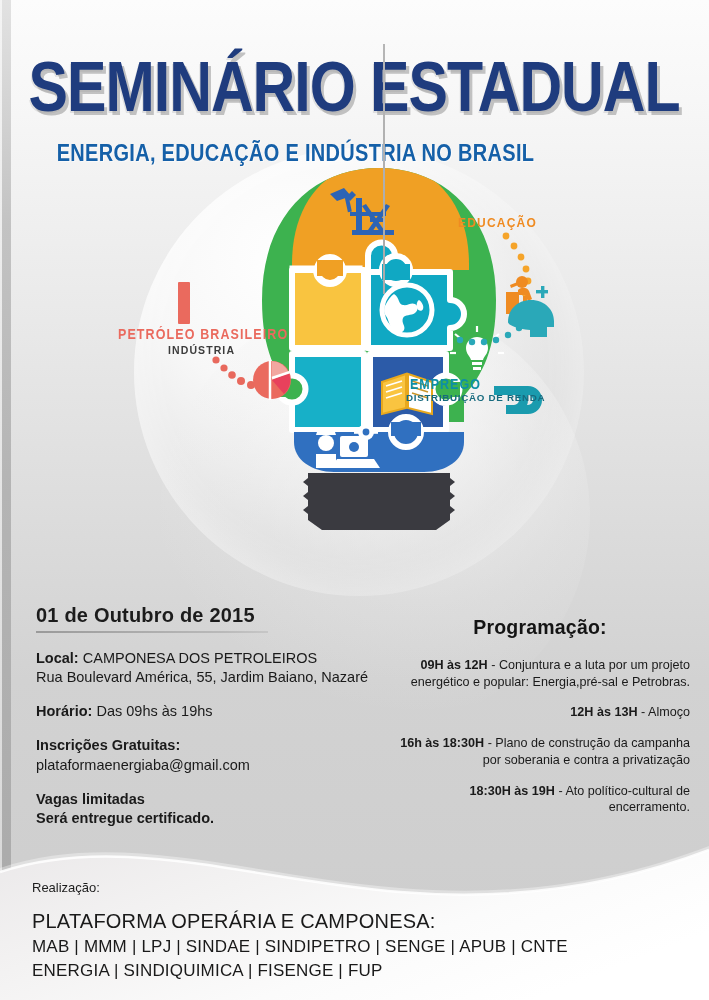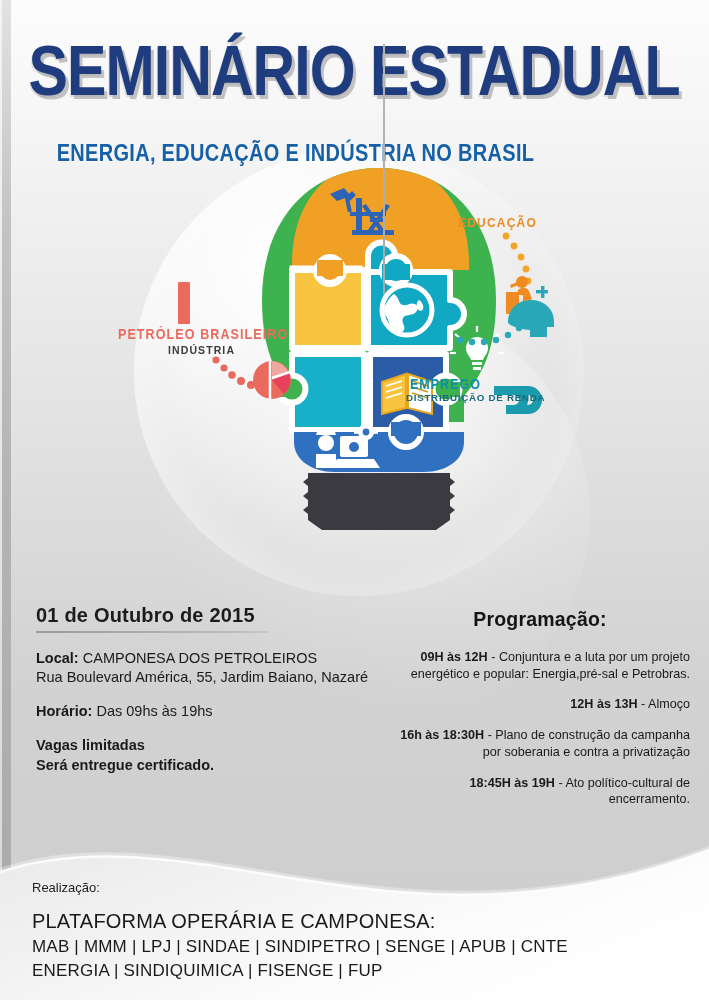--- a/index.html
+++ b/index.html
@@ -60,21 +60,21 @@
     left:160px; top:300px; width:430px; height:430px;
     border-radius:50%;
     background:radial-gradient(circle at 60% 30%,rgba(255,255,255,0.55) 0%,rgba(240,240,240,0.22) 45%,rgba(255,255,255,0) 72%);
     z-index:1;
   }
 
   
   #wave { position:absolute; left:0; bottom:0; width:709px; height:190px; z-index:6; }
 
   
-  #title-wrap { position:absolute; left:0; top:36px; width:709px; text-align:center; z-index:8; }
+  #title-wrap { position:absolute; left:0; top:52px; width:709px; text-align:center; z-index:8; }
   #title {
     font-family:"Liberation Sans", sans-serif;
     font-size:58px; font-weight:bold; letter-spacing:-1px;
     color:#1f3c7e;
     transform:scaleX(1.02) scaleY(1.22);
     transform-origin:center;
     text-shadow:
        3px 4px 0 rgba(150,150,150,0.55),
       -1px 2px 0 rgba(170,170,170,0.30);
     white-space:nowrap;
@@ -113,21 +113,21 @@
   #date-rule {
     margin:4px 0 16px 6px; width:232px; height:2px;
     background:linear-gradient(90deg,#9a9a9a,#b9b9b9 80%,#c6c6c6);
   }
   .blk { margin-bottom:15px; font-size:14.5px; color:#1a1a1a; line-height:1.32; padding-left:6px; }
   .blk b { font-weight:bold; }
   .lbl { font-weight:bold; }
 
   #prog-title {
     font-size:19.5px; font-weight:bold; color:#141414;
-    text-align:center; margin:4px 0 18px 0; letter-spacing:0.2px;
+    text-align:center; margin:12px 0 18px 0; letter-spacing:0.2px;
   }
   .sched { font-size:12.6px; color:#1a1a1a; line-height:1.33; margin-bottom:14px; padding-left:10px;text-align:right; }
   .sched .t { font-weight:bold; }
 
   
   #footer { position:absolute; left:32px; bottom:18px; width:660px; z-index:9; }
   #realiz { font-size:13px; color:#1d1d1d; margin-bottom:13px; }
   #org-title { font-size:20px; color:#1a1a1a; line-height:1.38; letter-spacing:0.2px; }
   #org-list { font-size:17px; color:#1a1a1a; line-height:1.38; letter-spacing:0.2px; }
 
@@ -416,41 +416,45 @@
         <span class="lbl">Local:</span>
         <span>CAMPONESA DOS PETROLEIROS</span><br>
         <span>Rua Boulevard América, 55, Jardim Baiano, Nazaré</span>
       </div>
 
       <div class="blk">
         <span class="lbl">Horário:</span>
         <span>Das 09hs às 19hs</span>
       </div>
 
+      <div class="blk">
+        <span class="lbl">Inscrições Gratuitas:</span><br>
+        <span>plataformaenergiaba@gmail.com</span>
+      </div>
 
       <div class="blk">
         <b>Vagas limitadas</b><br>
         <b>Será entregue certificado.</b>
       </div>
     </div>
 
     <div id="col-right">
       <div id="prog-title">Programação:</div>
 
       <div class="sched">
         <span class="t">09H às 12H</span><span> - Conjuntura e a luta por um projeto energético e popular: Energia,pré-sal e Petrobras.</span>
       </div>
       <div class="sched">
         <span class="t">12H às 13H</span><span> - Almoço</span>
       </div>
       <div class="sched">
         <span class="t">16h às 18:30H</span><span> - Plano de construção da campanha por soberania e contra a privatização</span>
       </div>
       <div class="sched">
-        <span class="t">18:45H às 19H</span><span> - Ato político-cultural de encerramento.</span>
+        <span class="t">18:30H às 19H</span><span> - Ato político-cultural de encerramento.</span>
       </div>
     </div>
   </div>
 
   <svg id="wave" viewBox="0 0 709 190" preserveAspectRatio="none">
     <path d="M0,58 C120,18 250,66 400,78 C520,88 620,70 709,36 L709,190 L0,190 Z" fill="#ffffff" opacity="0.35"></path>
     <path d="M0,62 C120,22 250,70 400,82 C520,92 620,74 709,40 L709,190 L0,190 Z" fill="url(#wg)"></path>
     <defs>
       <linearGradient id="wg" x1="0" y1="0" x2="1" y2="0.55">
         <stop offset="0%" stop-color="#ebe9ea"></stop>

